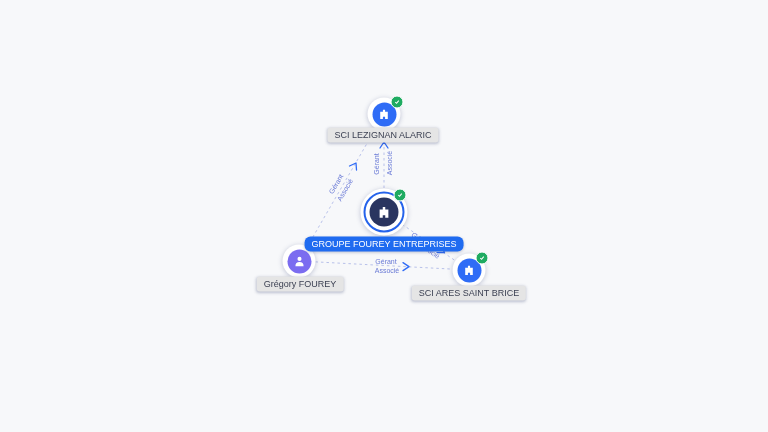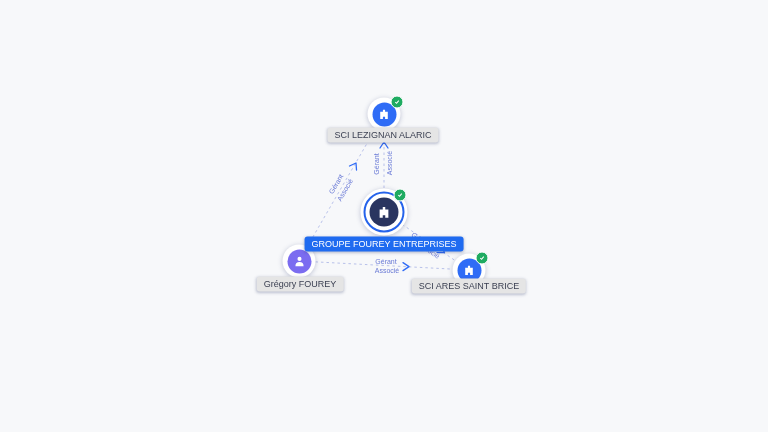--- a/index.html
+++ b/index.html
@@ -35,21 +35,21 @@
     background:#1fab61;border:1px solid #ffffff;border-radius:50%;
     display:flex;align-items:center;justify-content:center;
   }
   .circle.big .check{top:0;right:1px;}
   .pill{
     position:absolute;z-index:4;transform:translate(-50%,-50%);
     background:#e5e5e5;color:#3a3f51;font-size:9px;line-height:1;
     padding:3px 7px;border-radius:3px;white-space:nowrap;
     box-shadow:0 1px 3px rgba(50,60,110,.3);cursor:pointer;
   }
-  .pill.selected{background:#1f6bf0;color:#fff;}
+  .pill.selected{background:#1f6bf0;color:#fff;border-radius:6px;}
   .icon-svg{display:block;}
 </style>
 </head>
 <body>
 
 <div class="canvas">
 
   <svg class="edges" width="768" height="432">
     <line class="edge-line" x1="384" y1="114" x2="384" y2="212"></line>
     <line class="edge-line" x1="299" y1="261" x2="384" y2="114"></line>
@@ -124,15 +124,15 @@
           <path fill="#ffffff" d="M5 21V8h5V4h4v4h5v13h-5v-4h-4v4H5z"></path>
         </svg>
       </div>
       <span class="check">
         <svg class="icon-svg" width="7" height="7" viewBox="0 0 16 16">
             <polyline points="4,8 7,11 12,5" stroke="#fff" stroke-width="2.4" fill="none"></polyline>
           </svg>
       </span>
     </div>
   </div>
-  <div class="pill" style="left:469px;top:286px;text-align:right;">SCI ARES SAINT BRICE</div>
+  <div class="pill" style="left:469px;top:293px;text-align:right;">SCI ARES SAINT BRICE</div>
 
 </div>
 
 </body></html>

